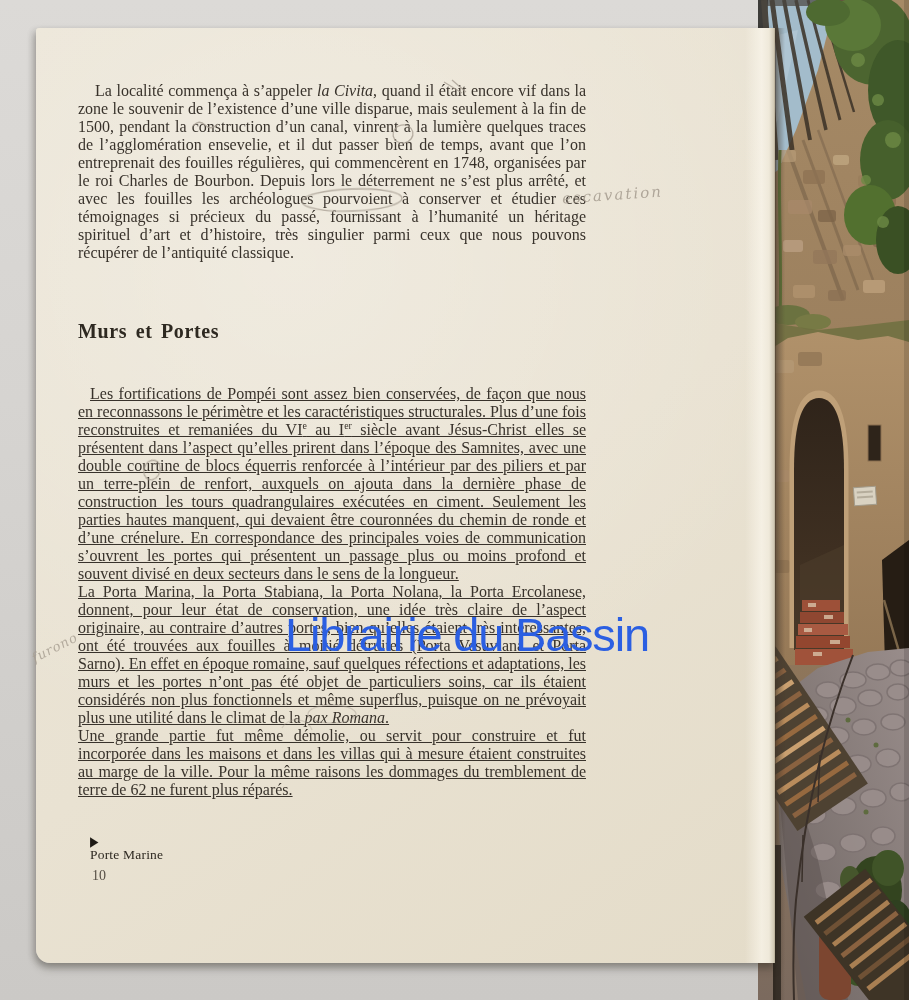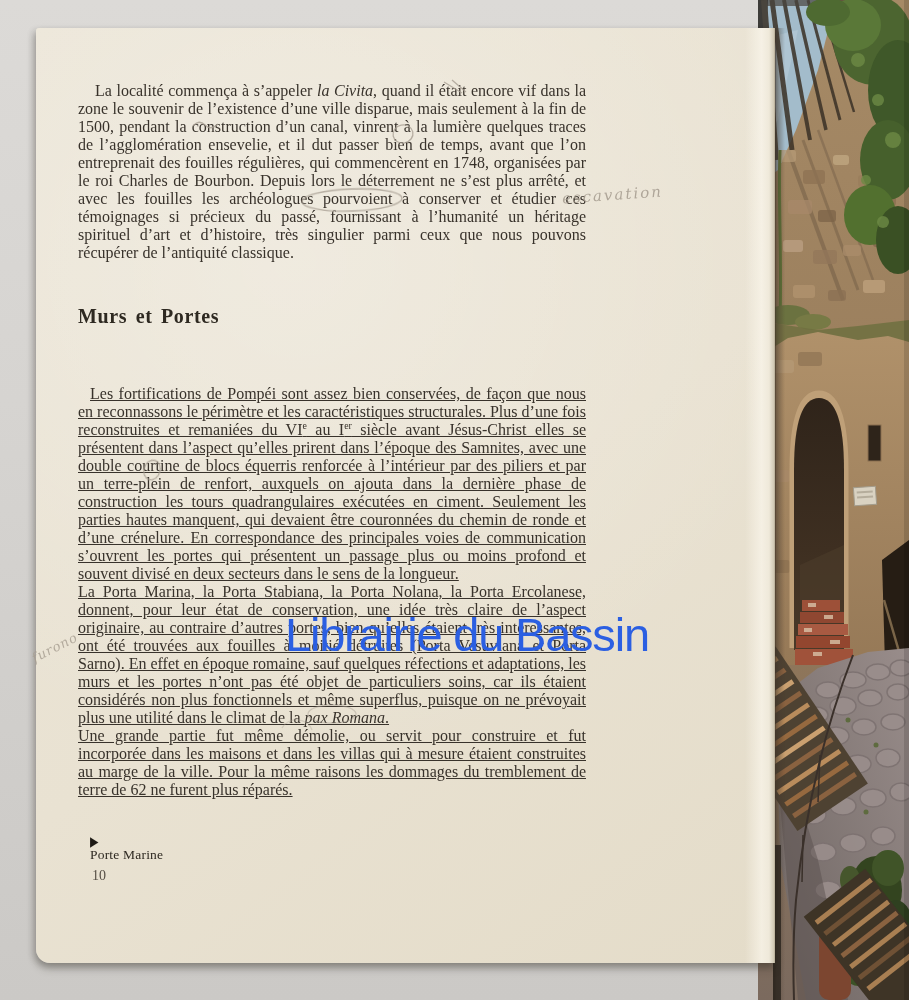--- a/index.html
+++ b/index.html
@@ -26,21 +26,21 @@
     position:absolute;right:0;top:0;bottom:0;width:30px;
     background:linear-gradient(90deg,rgba(255,255,255,0) 0%,rgba(252,248,238,.65) 55%,#efe9da 80%,#cfc7b3 97%,#a99e87 100%);
     border-radius:0;
   }
 
   
   .textcol{position:absolute;left:42px;width:508px;color:#38322b;}
   .para{font-size:16px;line-height:18px;text-align:justify;margin:0;}
   sup{font-size:.62em;line-height:0;vertical-align:super;}
   .p1{top:54px;}
-  .heading{top:277px;font-size:20px;font-weight:bold;letter-spacing:.6px;word-spacing:3px;color:#2e2921;}
+  .heading{top:292px;font-size:20px;font-weight:bold;letter-spacing:.6px;word-spacing:3px;color:#2e2921;}
   .body2{top:357px;text-decoration:underline;}
   .p2{text-indent:12px;}
   .p1block{text-indent:17px;}
 
   .caption-block{position:absolute;left:54px;top:808px;color:#2e2921;}
   .caption-arrow{display:block;font-size:11px;line-height:10px;color:#1d1a15;transform:scaleY(1.25);}
   .caption-text{display:block;font-weight:normal;font-size:13.5px;margin-top:1px;letter-spacing:.2px;}
   .page-number{position:absolute;left:56px;top:840px;font-size:14px;color:#554e45;}
 
   

